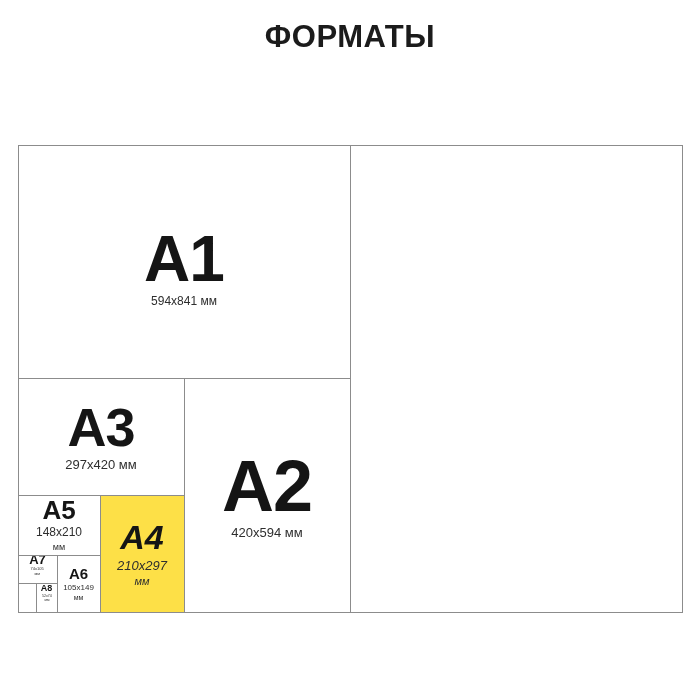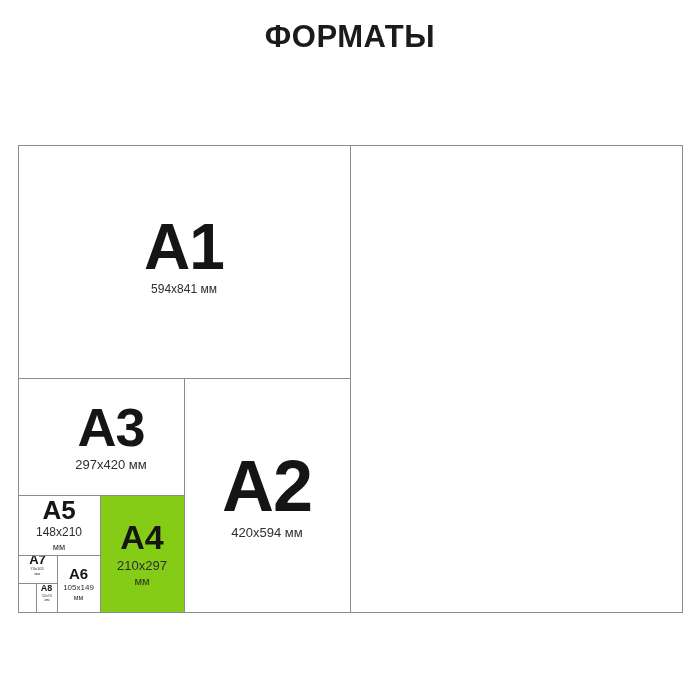--- a/index.html
+++ b/index.html
@@ -65,23 +65,23 @@
   
   .outer-border {
     position: absolute; left: 18px; top: 145px; width: 665px; height: 468px;
     border: 1px solid #8c8c8c;
   }
   .line { position: absolute; background: #8c8c8c; }
   .v { width: 1px; }
   .h { height: 1px; }
 
   
-  .a1 { left: 18px;  top: 139px; width: 332px; height: 233px; }
+  .a1 { left: 18px;  top: 151px; width: 332px; height: 233px; }
   .a0 { left: 350px; top: 145px; width: 333px; height: 468px; }
-  .a3 { left: 28px;  top: 378px; width: 166px; height: 117px; }
+  .a3 { left: 18px;  top: 378px; width: 166px; height: 117px; }
   .a2 { left: 184px; top: 378px; width: 166px; height: 235px; }
   .a5 { left: 18px;  top: 495px; width: 82px;  height: 60px; }
   .a4 { left: 100px; top: 495px; width: 84px;  height: 118px; }
   .a7 { left: 18px;  top: 555px; width: 39px;  height: 28px; }
   .a6 { left: 57px;  top: 555px; width: 43px;  height: 58px; }
   .a8 { left: 36px;  top: 583px; width: 21px;  height: 30px; }
 </style>
 </head>
 <body>
 
@@ -106,21 +106,21 @@
     <div class="fmt">A2</div>
     <div class="dims">420x594 мм</div>
   </div>
 
   <div class="region a5">
     <div class="fmt">A5</div>
     <div class="dims">148x210</div>
     <div class="unit">мм</div>
   </div>
 
-  <div class="region a4" style="background: #84cc16;">
+  <div class="region a4" style="background: #fde047; font-style: italic;">
     <div class="fmt">A4</div>
     <div class="dims">210x297</div>
     <div class="unit">мм</div>
   </div>
 
   <div class="region a7">
     <div class="fmt">A7</div>
     <div class="tiny-dims">
       <div>74x105</div>
       <div>мм</div>

